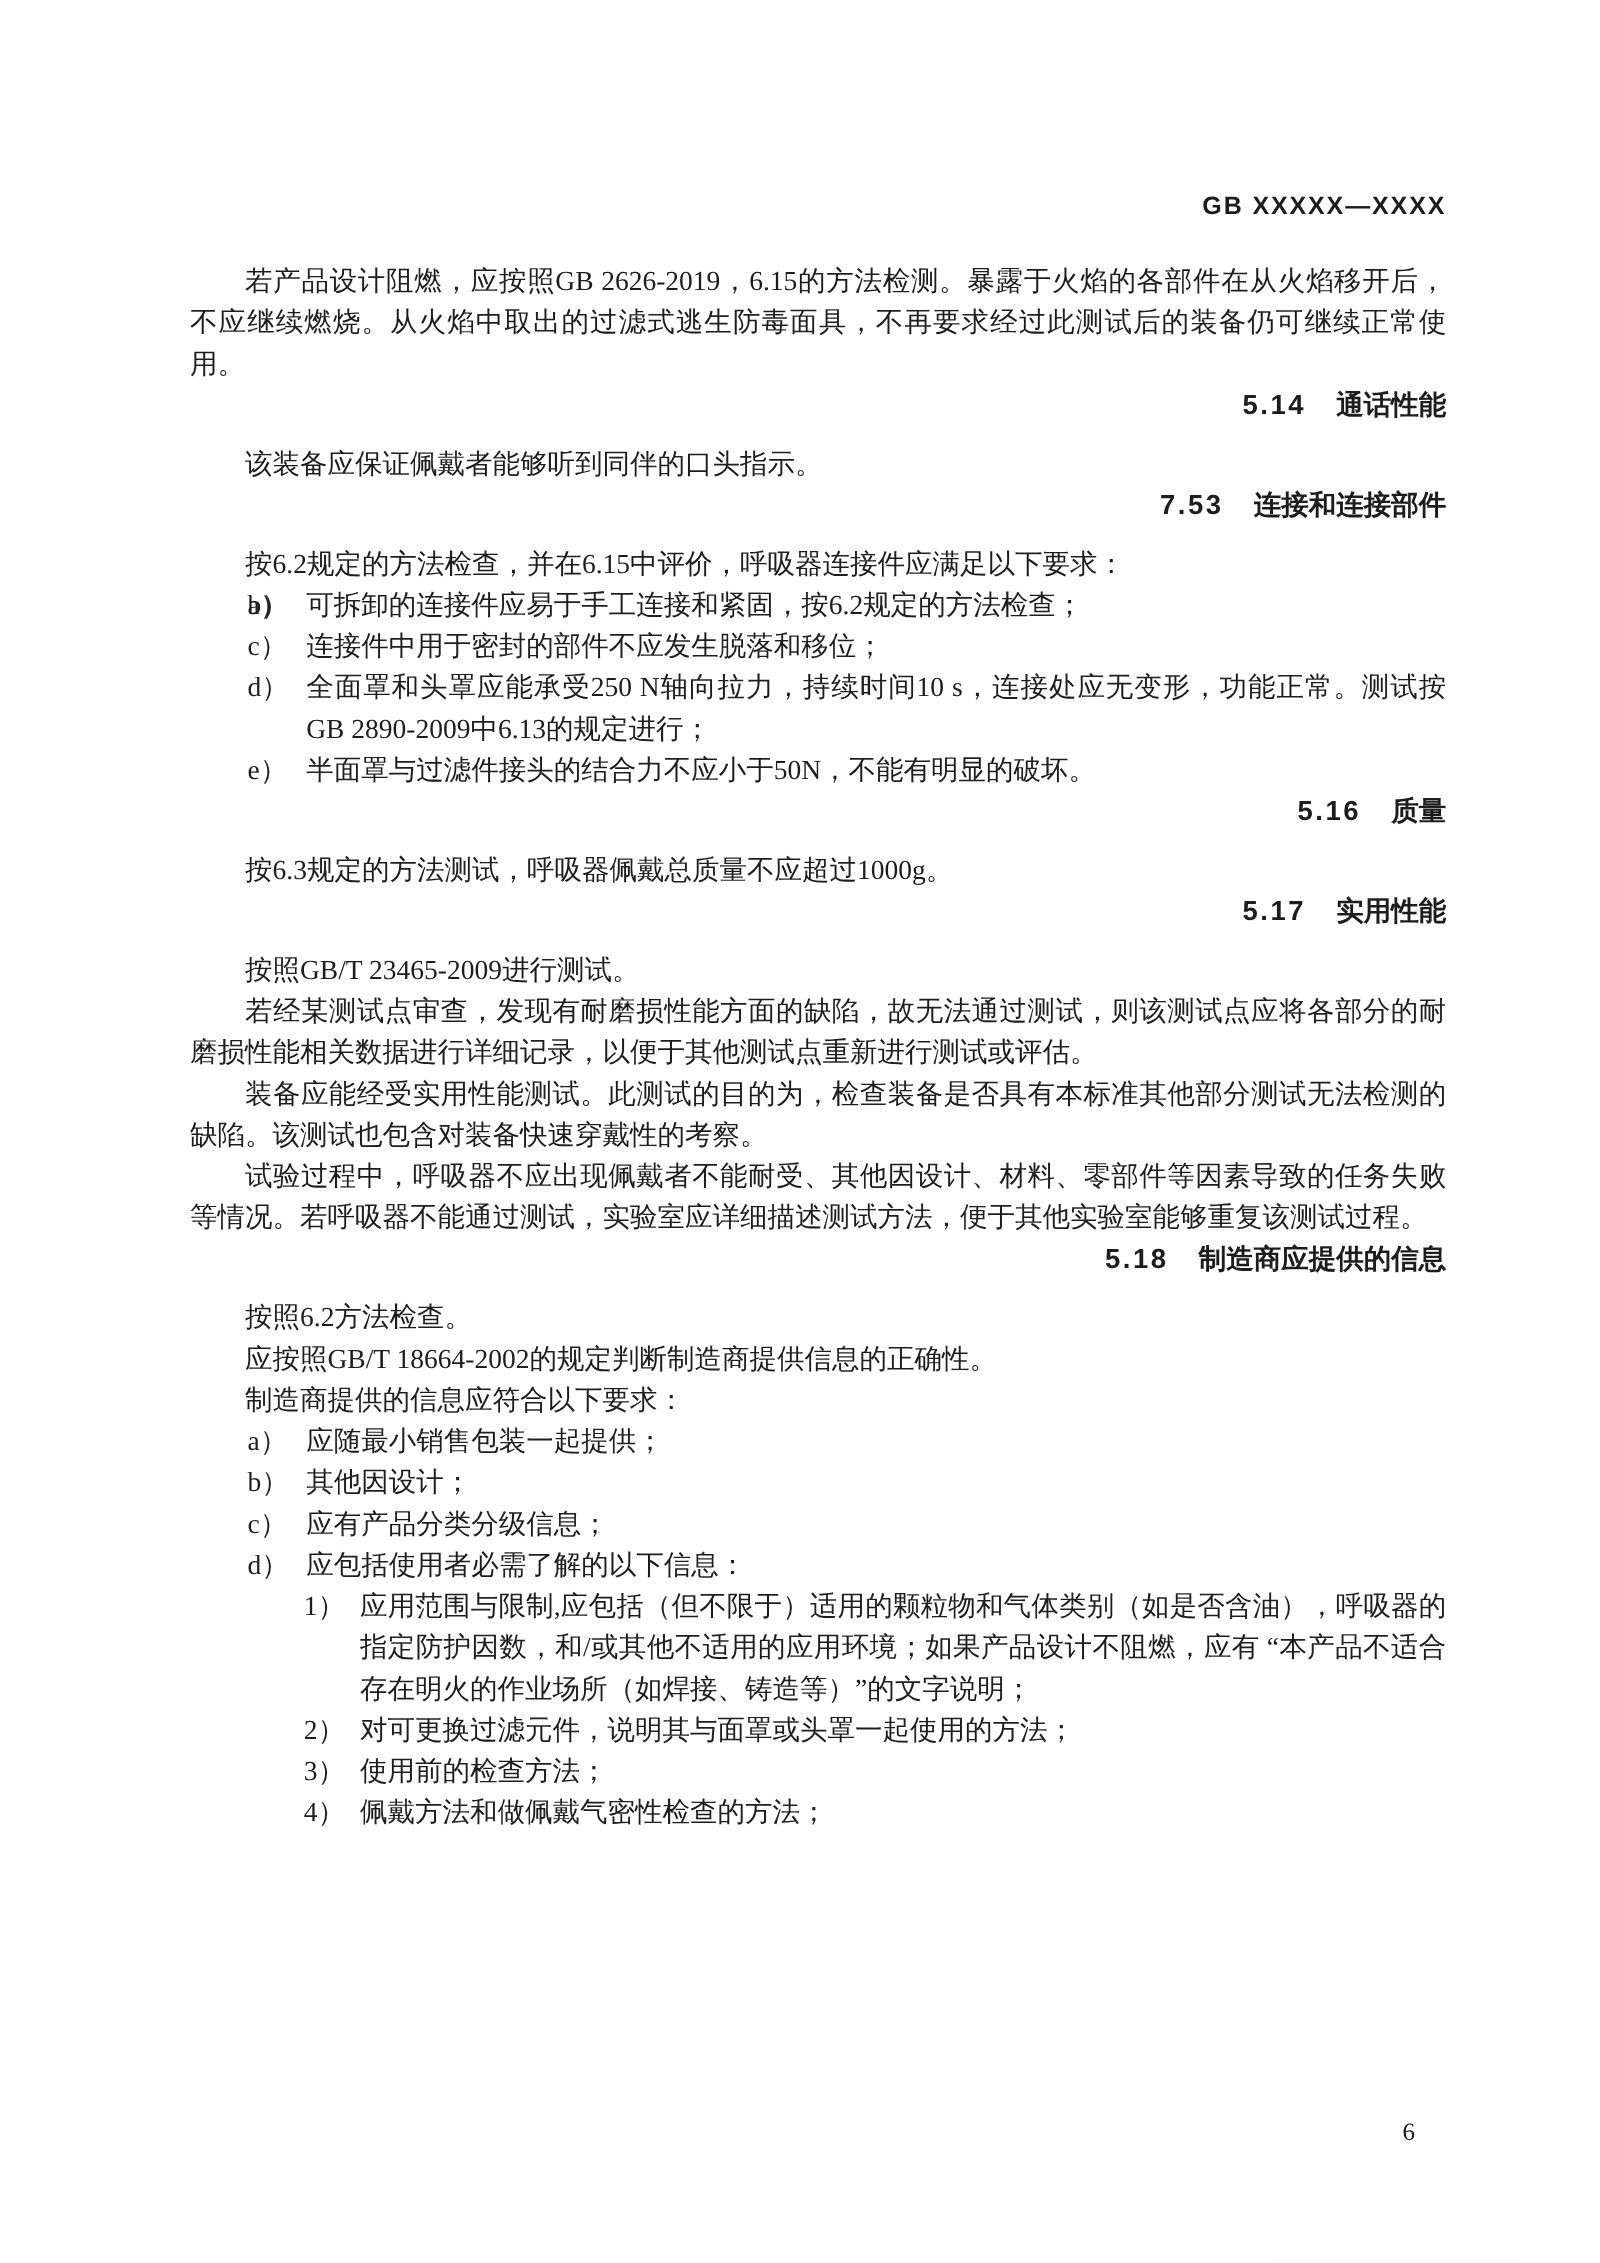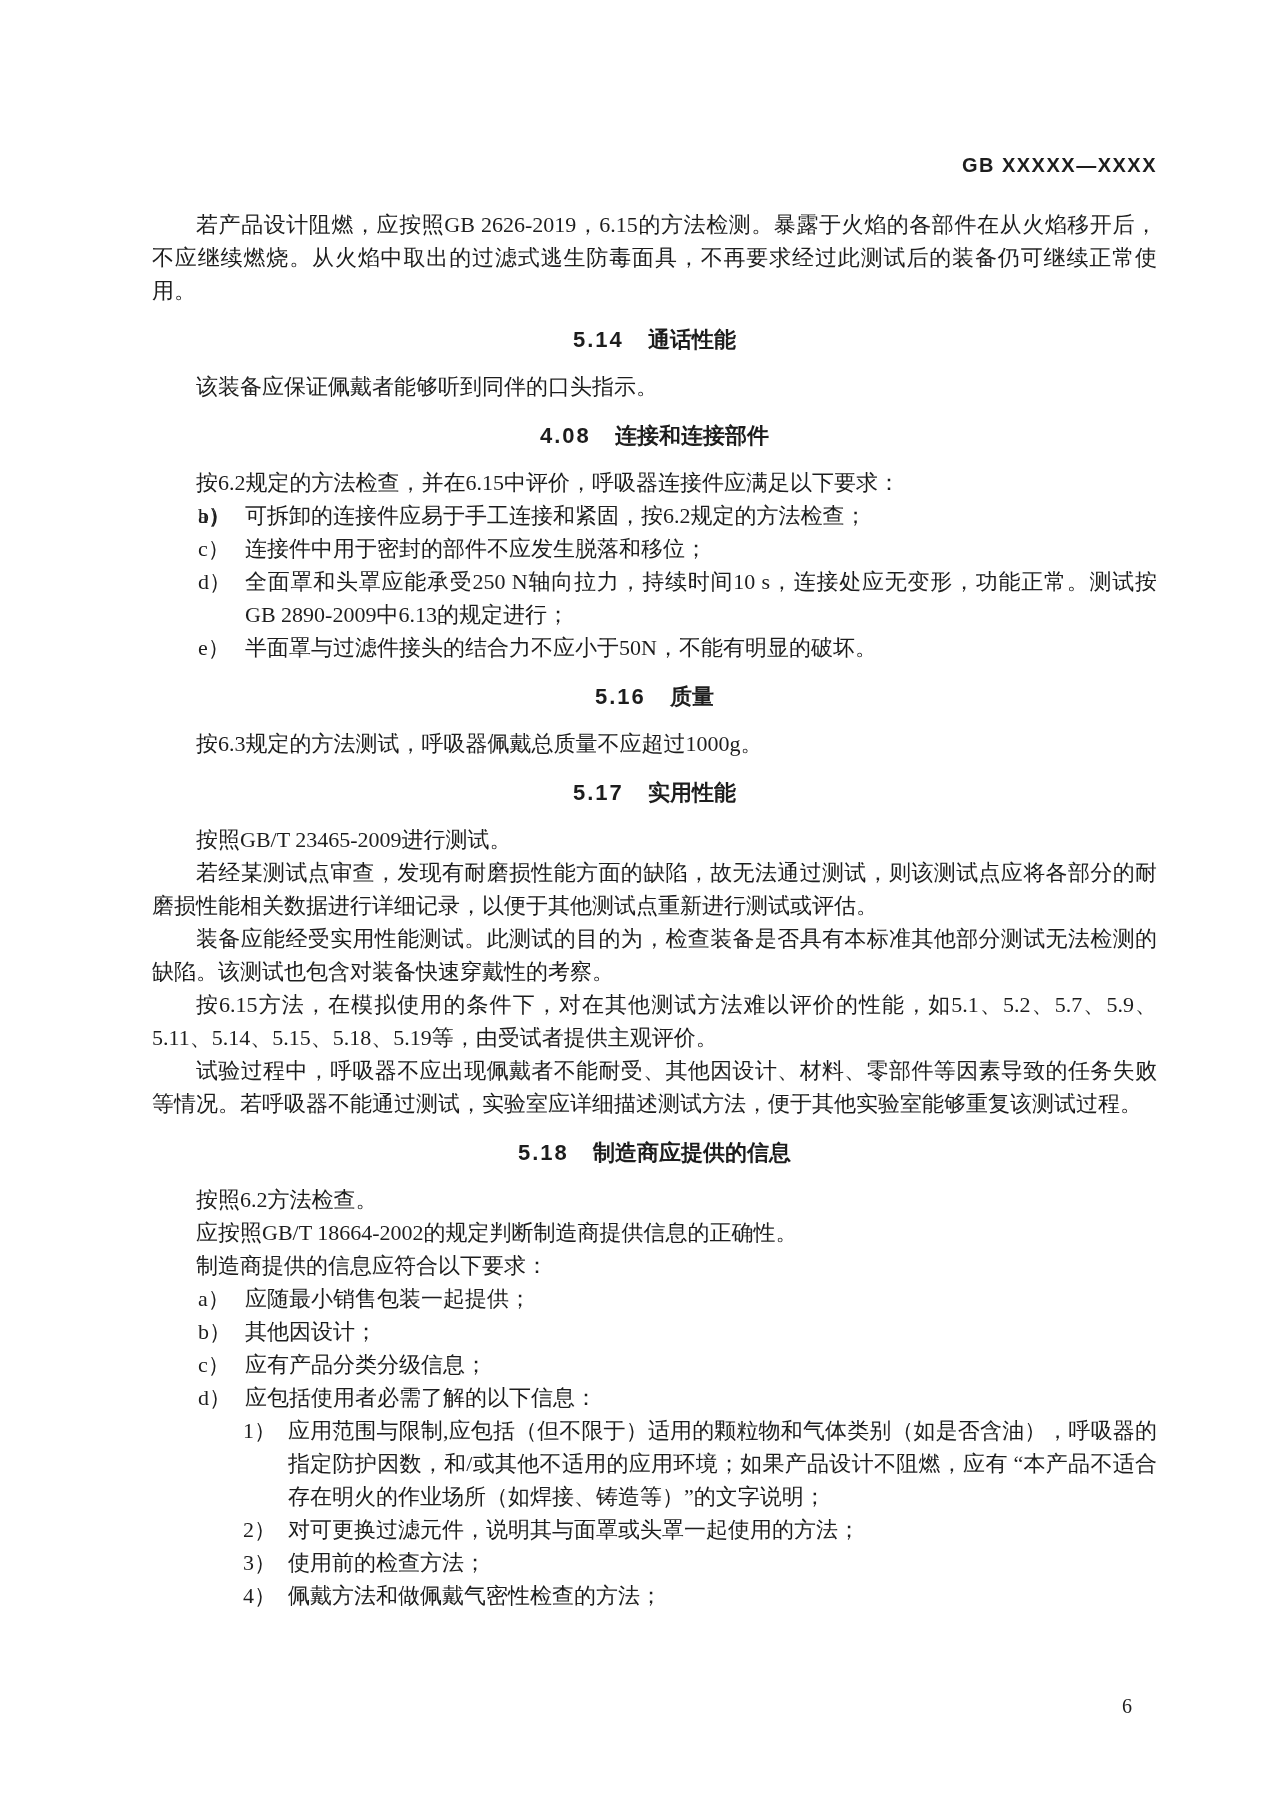--- a/index.html
+++ b/index.html
@@ -32,27 +32,27 @@
     width: 1005px;
     font-size: 22px;
     line-height: 33px;
     text-align: justify;
   }
   .content p {
     margin: 0;
     text-indent: 44px;
   }
   h3.sec {
-    margin: 16px 0 14px 0;
+    margin: 0 0 14px 0;
     font-family: "Liberation Sans", "DejaVu Sans", sans-serif;
     font-weight: bold;
     font-size: 22px;
     line-height: 33px;
     text-indent: 0;
-    text-align: center;
+    text-align: right;
     color: #1d1d1d;
   }
   h3.sec .num {
     display: inline-block;
     margin-right: 18px;
     letter-spacing: 2px;
     font-weight: bold;
   }
   .li {
     position: relative;
@@ -90,21 +90,21 @@
 
     <p>若产品设计阻燃，应按照GB 2626-2019，6.15的方法检测。暴露于火焰的各部件在从火焰移开后，不应继续燃烧。从火焰中取出的过滤式逃生防毒面具，不再要求经过此测试后的装备仍可继续正常使用。</p>
 
     <h3 class="sec">
       <span class="num">5.14</span>
       <span>通话性能</span>
     </h3>
     <p>该装备应保证佩戴者能够听到同伴的口头指示。</p>
 
     <h3 class="sec">
-      <span class="num">4.08</span>
+      <span class="num">7.53</span>
       <span>连接和连接部件</span>
     </h3>
     <p>按6.2规定的方法检查，并在6.15中评价，呼吸器连接件应满足以下要求：</p>
     <div class="li">
       <span class="marker">a）</span>
     </div>
     <div class="li">
       <span class="marker">b）</span>
       <span>可拆卸的连接件应易于手工连接和紧固，按6.2规定的方法检查；</span>
     </div>
@@ -127,21 +127,20 @@
     </h3>
     <p>按6.3规定的方法测试，呼吸器佩戴总质量不应超过1000g。</p>
 
     <h3 class="sec">
       <span class="num">5.17</span>
       <span>实用性能</span>
     </h3>
     <p>按照GB/T 23465-2009进行测试。</p>
     <p>若经某测试点审查，发现有耐磨损性能方面的缺陷，故无法通过测试，则该测试点应将各部分的耐磨损性能相关数据进行详细记录，以便于其他测试点重新进行测试或评估。</p>
     <p>装备应能经受实用性能测试。此测试的目的为，检查装备是否具有本标准其他部分测试无法检测的缺陷。该测试也包含对装备快速穿戴性的考察。</p>
-    <p>按6.15方法，在模拟使用的条件下，对在其他测试方法难以评价的性能，如5.1、5.2、5.7、5.9、5.11、5.14、5.15、5.18、5.19等，由受试者提供主观评价。</p>
     <p>试验过程中，呼吸器不应出现佩戴者不能耐受、其他因设计、材料、零部件等因素导致的任务失败等情况。若呼吸器不能通过测试，实验室应详细描述测试方法，便于其他实验室能够重复该测试过程。</p>
 
     <h3 class="sec">
       <span class="num">5.18</span>
       <span>制造商应提供的信息</span>
     </h3>
     <p>按照6.2方法检查。</p>
     <p>应按照GB/T 18664-2002的规定判断制造商提供信息的正确性。</p>
     <p>制造商提供的信息应符合以下要求：</p>
     <div class="li">

